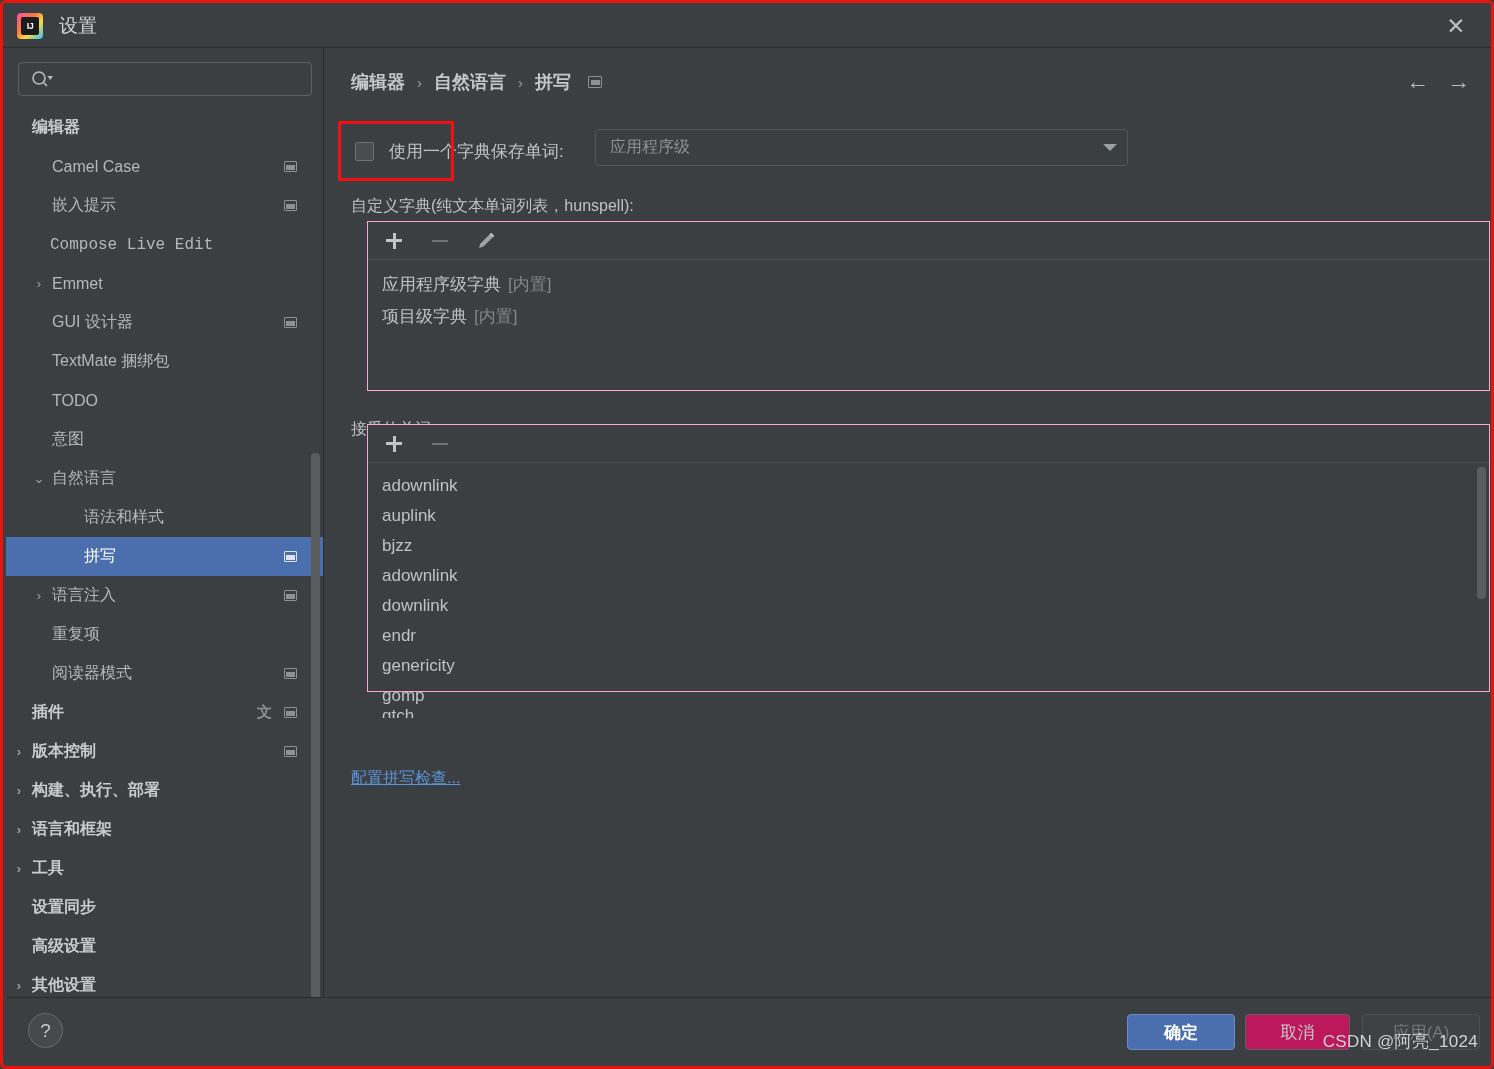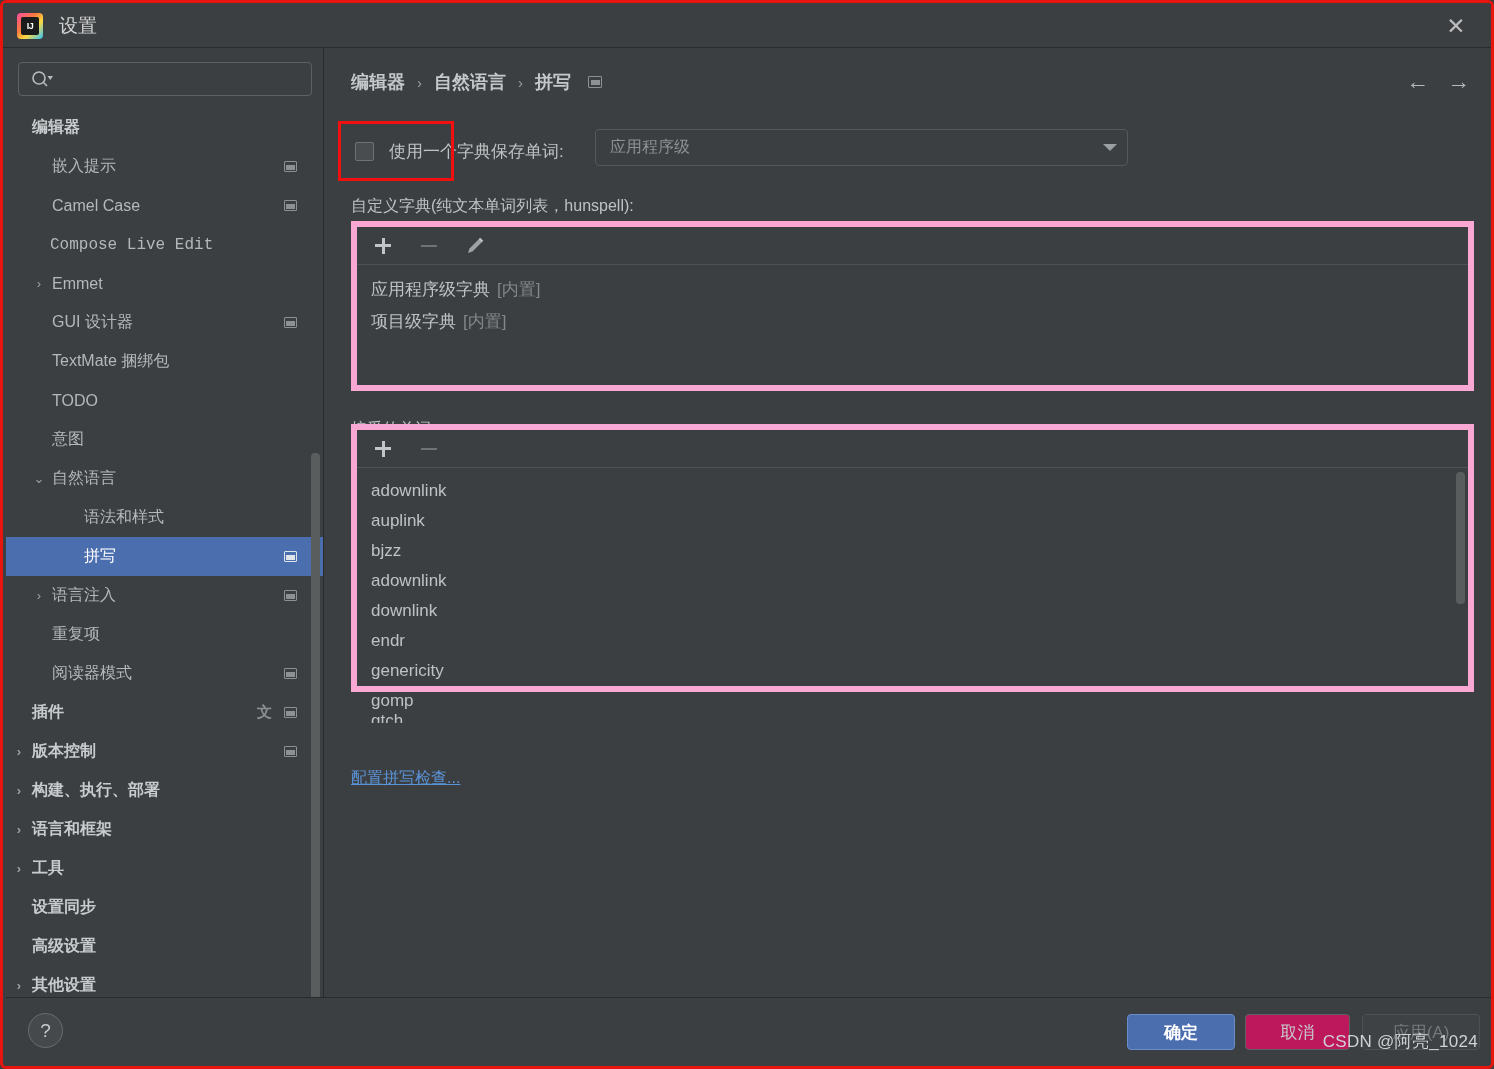--- a/index.html
+++ b/index.html
@@ -159,21 +159,21 @@
     border-top: 7px solid #9ba0a3;
   }
 
   
   .sec-label {
     position: absolute; left: 27px; color: #bfc2c4; font-size: 16px;
   }
 
   
   .panel {
-    position: absolute; border: 6px solid #f9a8d4; background: #3c3f41;
+    position: absolute; border: 1px solid #f9a8d4; background: #3c3f41; margin-left: 16px;
   }
   .panel-toolbar {
     height: 38px; border-bottom: 1px solid #4f5254;
     display: flex; align-items: center; padding-left: 14px; gap: 22px;
   }
   .tb-btn {
     width: 24px; height: 24px; position: relative; cursor: pointer;
     display:flex; align-items:center; justify-content:center;
   }
   .ic-plus::before, .ic-plus::after {
@@ -266,25 +266,25 @@
           </svg>
         </span>
         <input class="search-input" type="text" placeholder="" style="">
       </div>
     </div>
     <div class="tree" id="tree">
         <div class="tree-row bold">
           <span class="tree-label" style="margin-left: 26px;">编辑器</span>
         </div>
         <div class="tree-row">
+          <span class="tree-label" style="margin-left: 46px;">Camel Case</span>
+          <span class="row-badge"></span>
+        </div>
+        <div class="tree-row">
           <span class="tree-label" style="margin-left: 46px;">嵌入提示</span>
-          <span class="row-badge"></span>
-        </div>
-        <div class="tree-row">
-          <span class="tree-label" style="margin-left: 46px;">Camel Case</span>
           <span class="row-badge"></span>
         </div>
         <div class="tree-row">
           <span class="tree-label" style="margin-left: 44px; font-family: Liberation Mono, monospace;">Compose Live Edit</span>
         </div>
         <div class="tree-row">
           <span class="arrow" style="left: 24px;">›</span>
           <span class="tree-label" style="margin-left: 46px;">Emmet</span>
         </div>
         <div class="tree-row">

